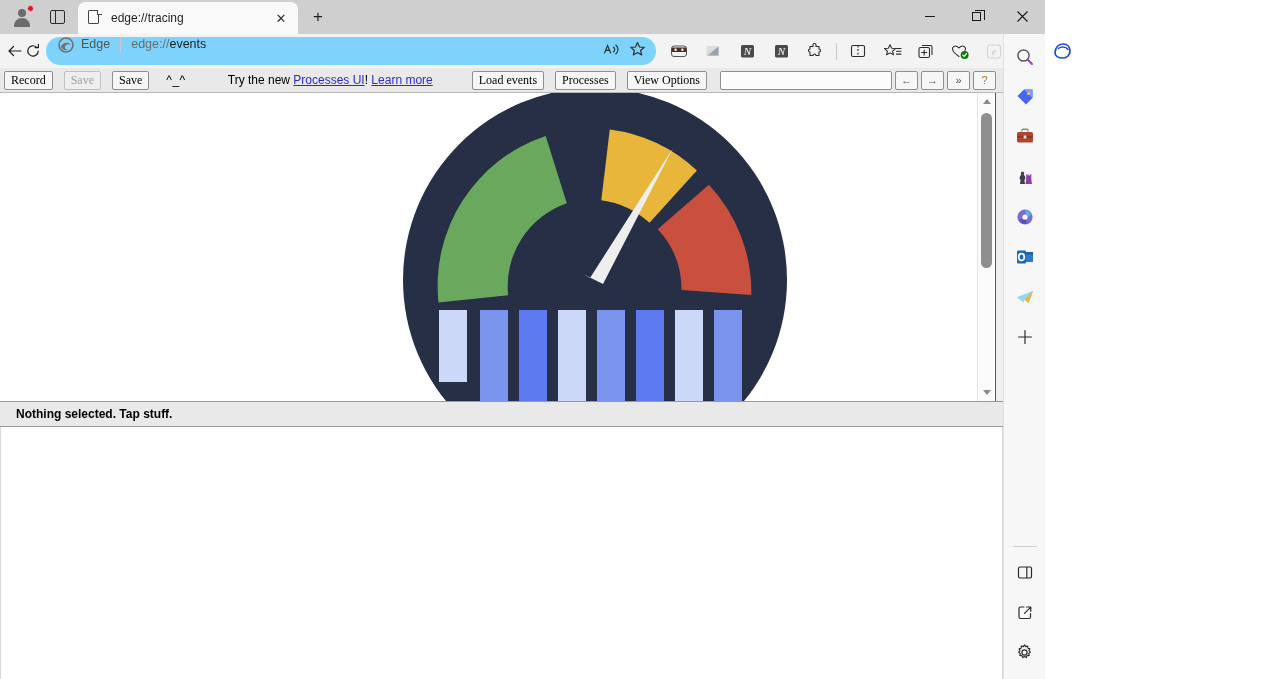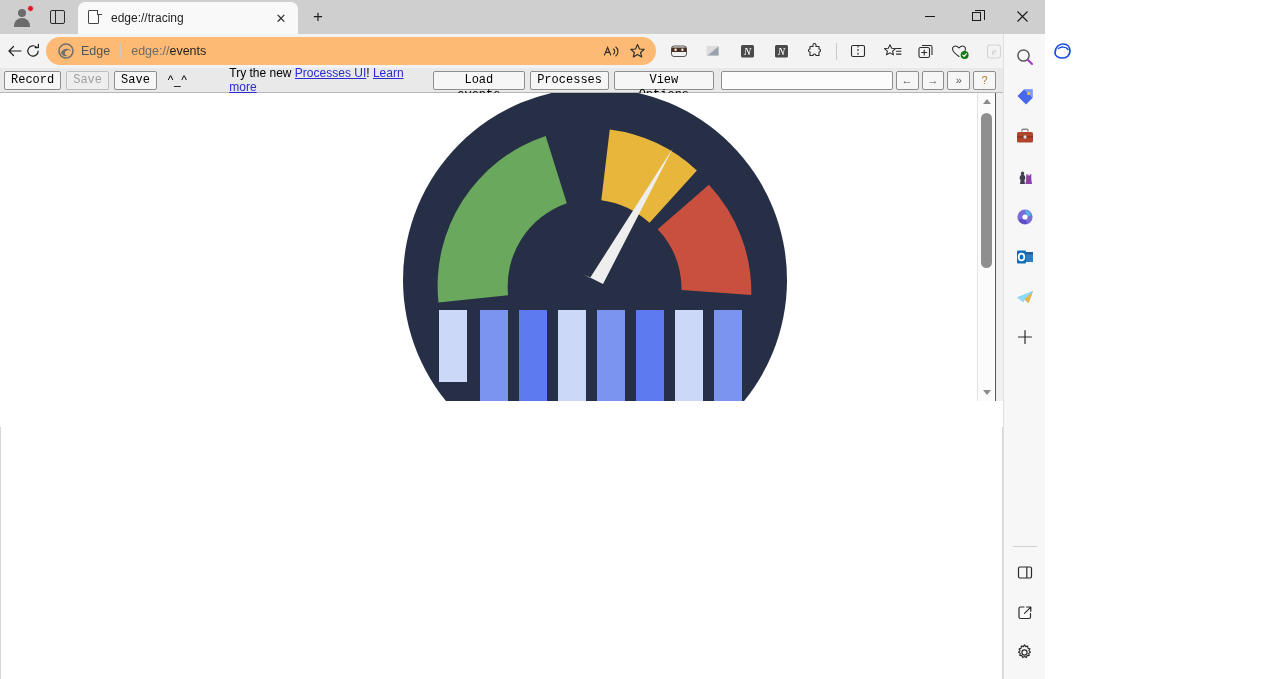--- a/index.html
+++ b/index.html
@@ -46,22 +46,22 @@
 
   .wincontrols { position:absolute; right:0; top:0; height:32px; display:flex; }
   .wc { width:46px; height:32px; display:flex; align-items:center; justify-content:center; color:#1a1a1a; }
   .wc .min { width:10px; height:1px; background:#1a1a1a; }
   .wc .restore { width:9px; height:9px; border:1px solid #1a1a1a; position:relative; }
   .wc .restore::after { content:""; position:absolute; left:2px; top:-3px; width:9px; height:9px; border:1px solid #1a1a1a; border-bottom:none; border-left:none; }
 
   .navbar { height: 34px; background:#f3f3f3; display:flex; align-items:center; padding:0 6px; }
   .navbtn { width:30px; height:28px; display:flex; align-items:center; justify-content:center; color:#1f1f1f; }
   .omnibox {
-    flex: 0 0 auto; width: 610px; height: 28px; background:#fdba74; border-radius:14px;
-    display:flex; align-items:center; padding:0 6px 0 12px; margin-left:4px;
+    flex: 0 0 auto; width: 610px; height: 28px; background:#7dd3fc; border-radius:14px;
+    display:flex; padding:0 6px 0 12px; margin-left:4px;
   }
   .edge-logo { width:16px; height:16px; flex:0 0 auto; }
   .omnibox .brand { font-size:12.5px; color:#555; margin-left:7px; }
   .omnibox .vdiv { width:1px; height:16px; background:#c9c9c9; margin:0 10px; }
   .omnibox .url { font-size:12.5px; color:#1f1f1f; }
   .omnibox .url .scheme { color:#6b6b6b; }
   .omnibox .spacer { flex:1; }
   .omni-ico { width:26px; height:24px; display:flex; align-items:center; justify-content:center; color:#2b2b2b; }
 
   .toolbar-icons { display:flex; align-items:center; margin-left:6px; }
@@ -79,23 +79,23 @@
   .sb-divider { width:24px; height:1px; background:#d0d0d0; margin:6px 0 2px 0; }
 
   
   .app { position:absolute; left:0; top:68px; right:42px; bottom:0; background:#ffffff; }
 
   .tr-toolbar {
     height: 25px; background:#e9e9e9; border-bottom:1px solid #b7b7b7;
     display:flex; align-items:center; padding:0 4px; font-size:12px; color:#000;
   }
   .btn {
-    font-family:Liberation Mono, monospace; font-size:12px; color:#000;
+    font-family:Liberation Serif, serif; font-size:12px; color:#000;
     background:#f6f6f6; border:1px solid #8f8f8f; border-radius:2px;
-    padding:1px 6px; margin-right:5px; height:19px; line-height:15px;
+    padding:1px 6px; margin-right:11px; height:19px; line-height:15px;
   }
   .btn.disabled { color:#a0a0a0; border-color:#c0c0c0; background:#eeeeee; }
   .emoticon { font-size:12px; color:#000; margin:0 10px 0 6px; letter-spacing:0.5px; }
   .tryline { font-size:12px; color:#000; margin-left:32px; }
   .tryline a { color:#2a2ad0; text-decoration:underline; }
   .tr-spacer { flex:1; }
   .srchbox {
     width:172px; height:19px; background:#fcfcfc; border:1px solid #8f8f8f; border-radius:2px;
     margin:0 3px 0 2px;
   }
@@ -412,15 +412,18 @@
       <div class="vs-arrow">
           <div class="vs-tri-up"></div>
         </div>
       <div class="vs-thumb"></div>
       <div class="vs-arrow" style="position:absolute;bottom:0;left:0;">
           <div class="vs-tri-down"></div>
         </div>
     </div>
     <div class="vs-spacer-line"></div>
 
+    <div class="tr-status">
+      <span>Nothing selected. Tap stuff.</span>
+    </div>
     <div class="tr-rest"></div>
   </div>
 </div>
 
 </body></html>

